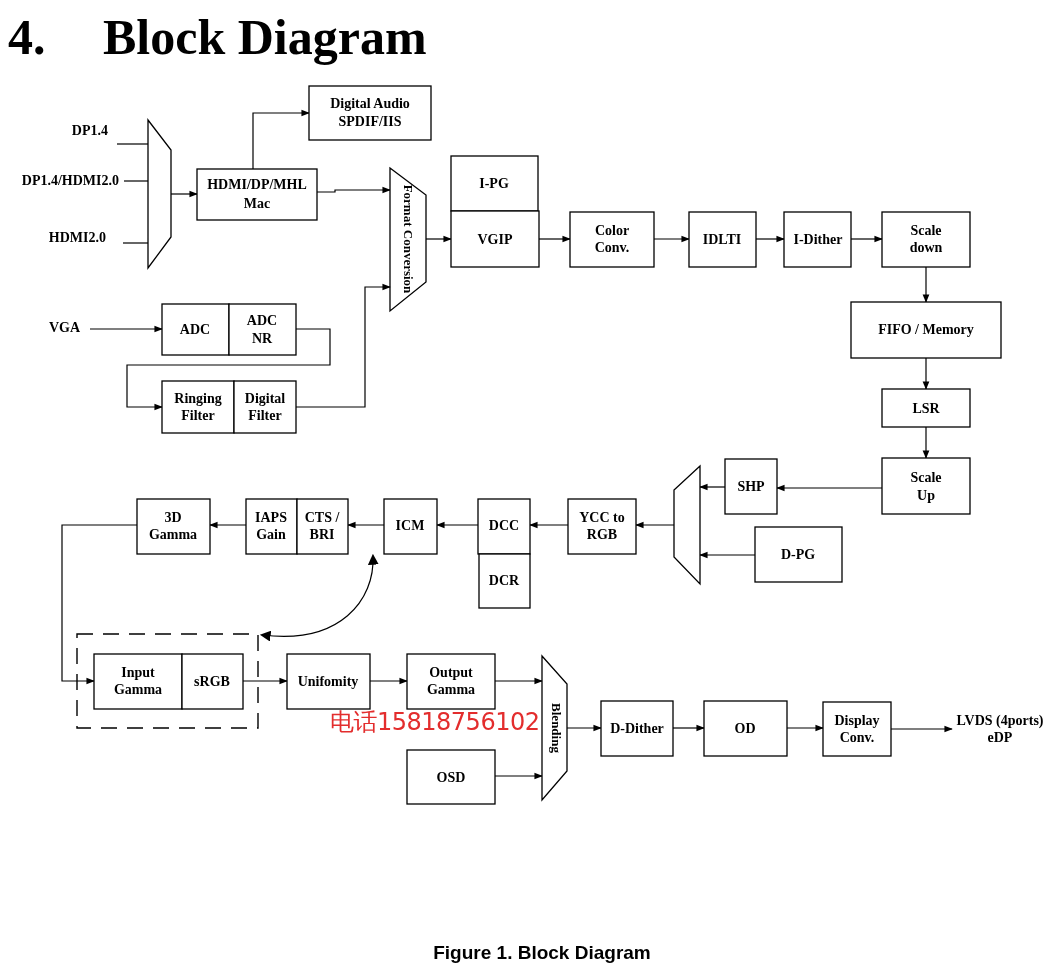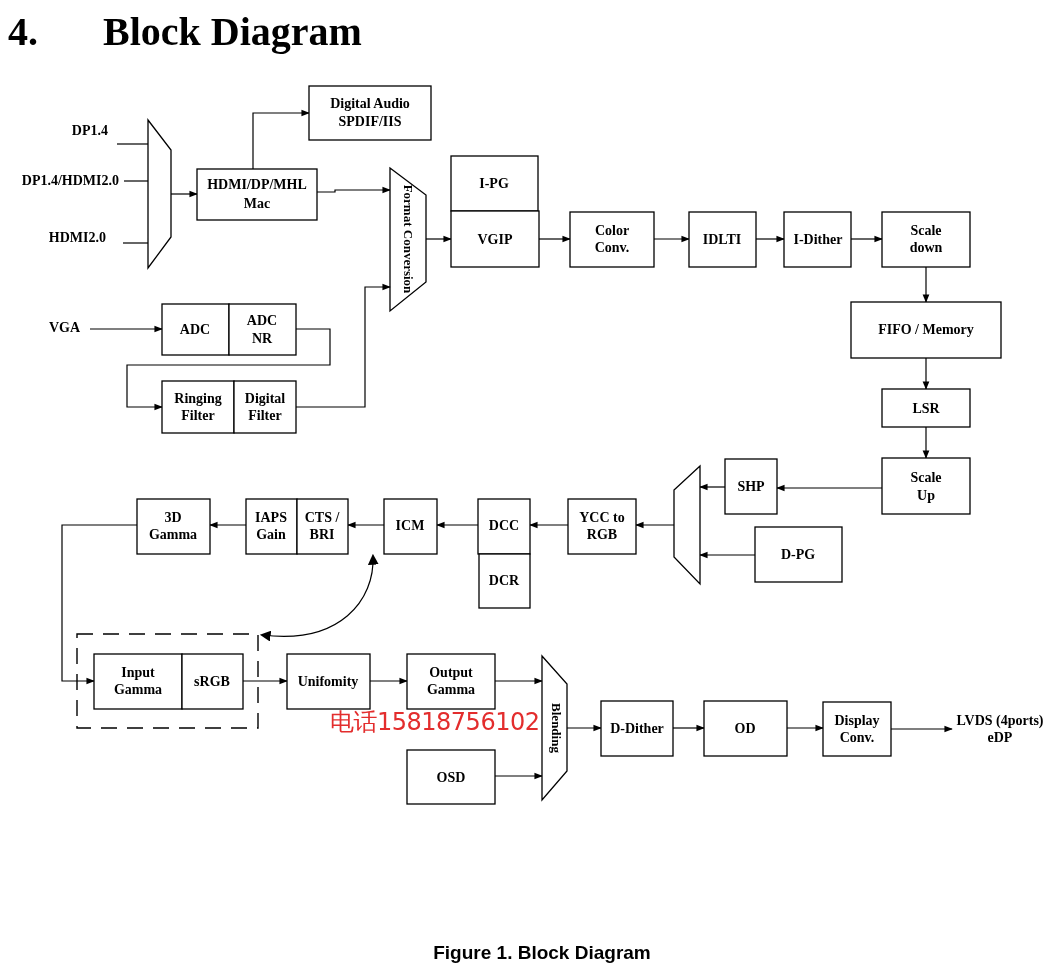--- a/index.html
+++ b/index.html
@@ -1,19 +1,19 @@
 <!DOCTYPE html>
 <html><head>
 <meta charset="utf-8">
 <style>
   html, body { margin: 0; padding: 0; background: #ffffff; }
   body { width: 1060px; height: 979px; position: relative; overflow: hidden; }
   .heading {
     position: absolute; left: 8px; top: 8px;
-    font-family: "Liberation Serif", serif; font-weight: bold; font-size: 40px; color: #000;
+    font-family: "Liberation Serif", serif; font-weight: bold; font-size: 50px; color: #000;
     white-space: nowrap;
   }
   .heading .num { display: inline-block; width: 95px; }
   .caption {
     position: absolute; left: 0; width: 1084px; top: 942px; text-align: center;
     font-family: "Liberation Sans", sans-serif; font-weight: bold; font-size: 19px; color: #000;
   }
   .watermark {
     position: absolute; left: 330px; top: 706px;
     font-family: "DejaVu Sans", sans-serif; font-size: 24px; color: #e32d2d; letter-spacing: -0.5px;

